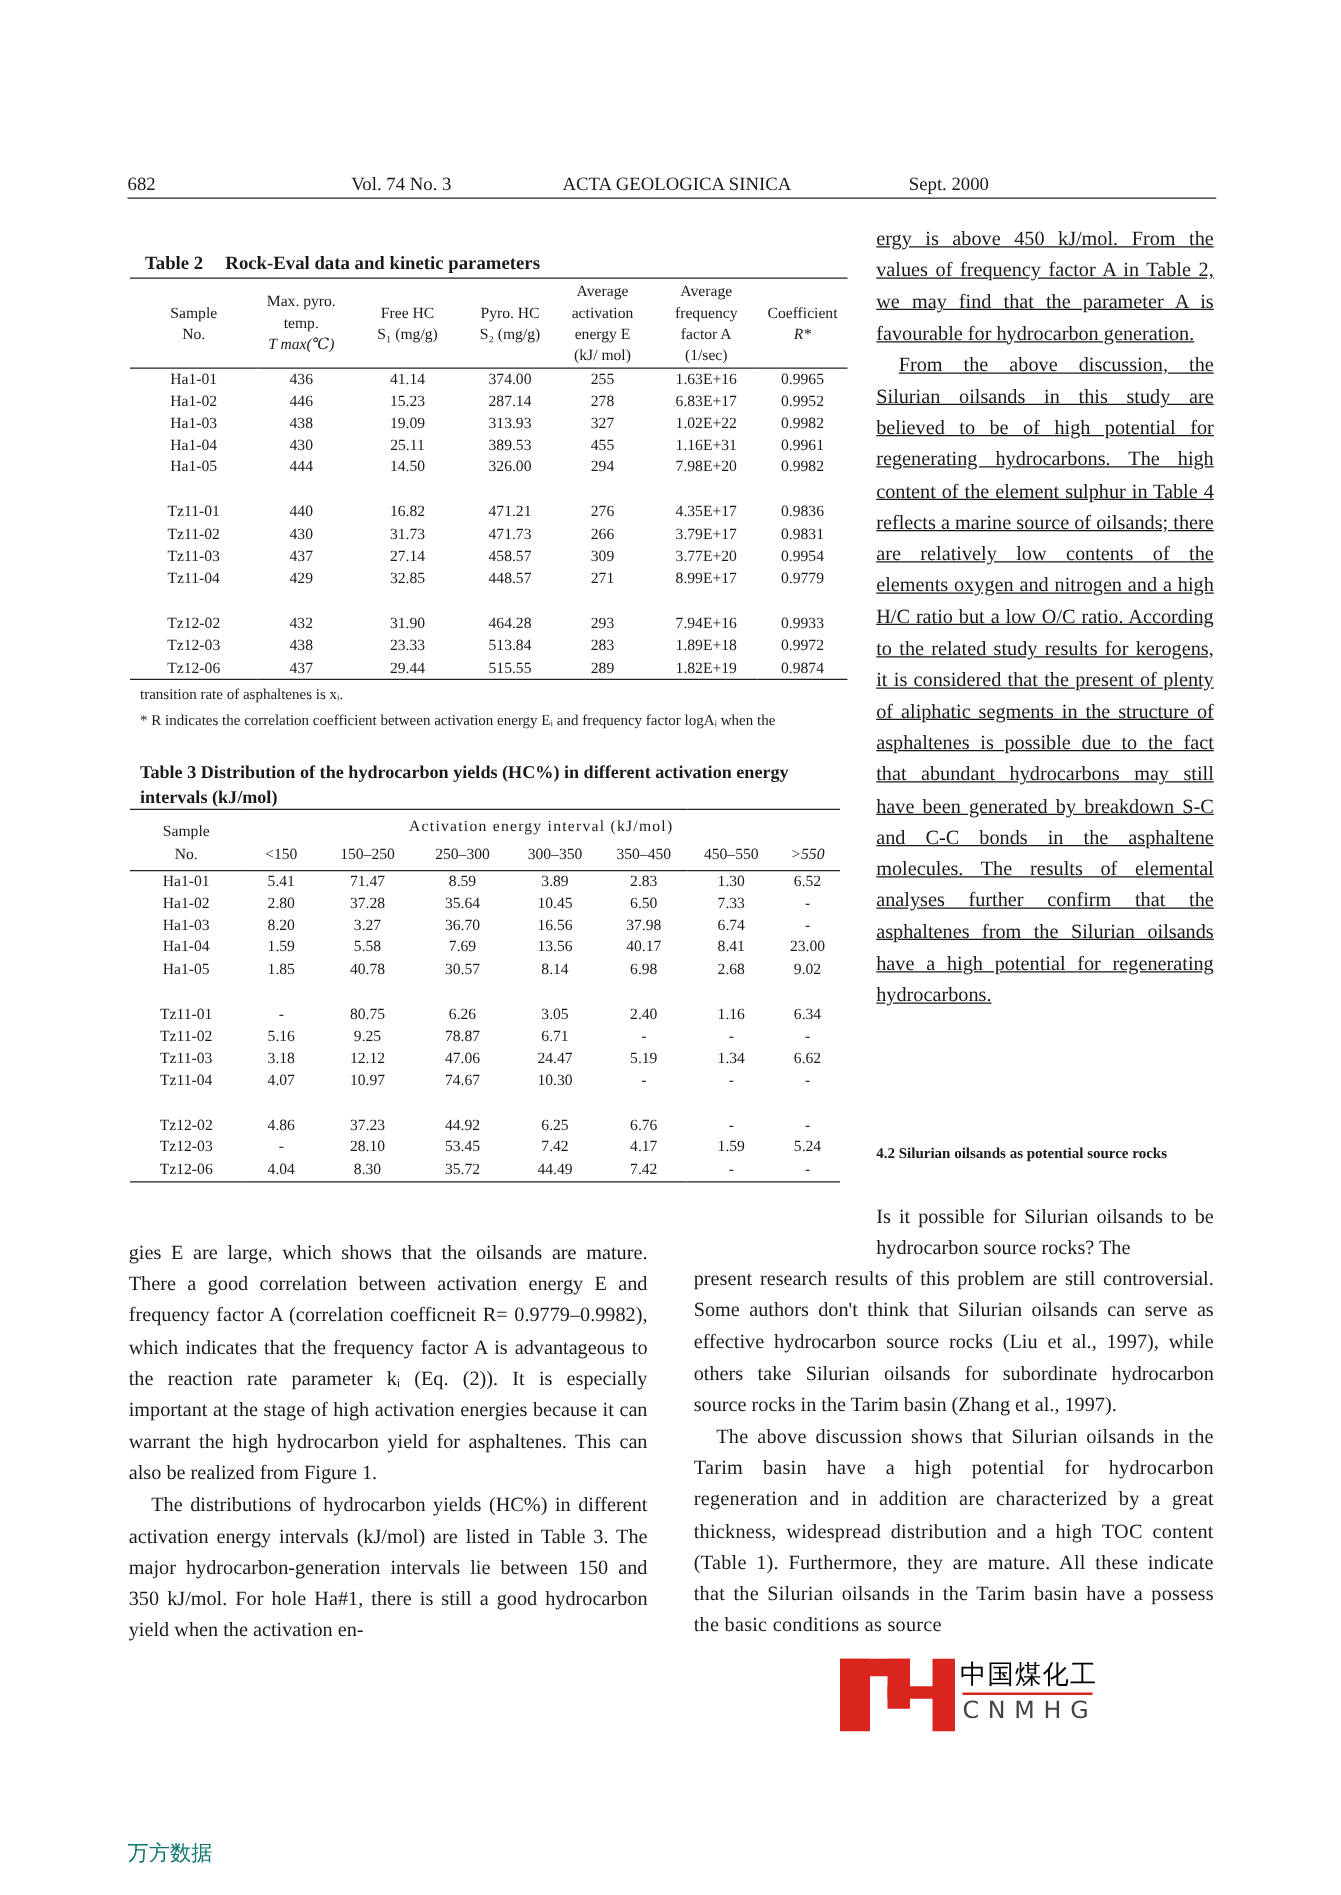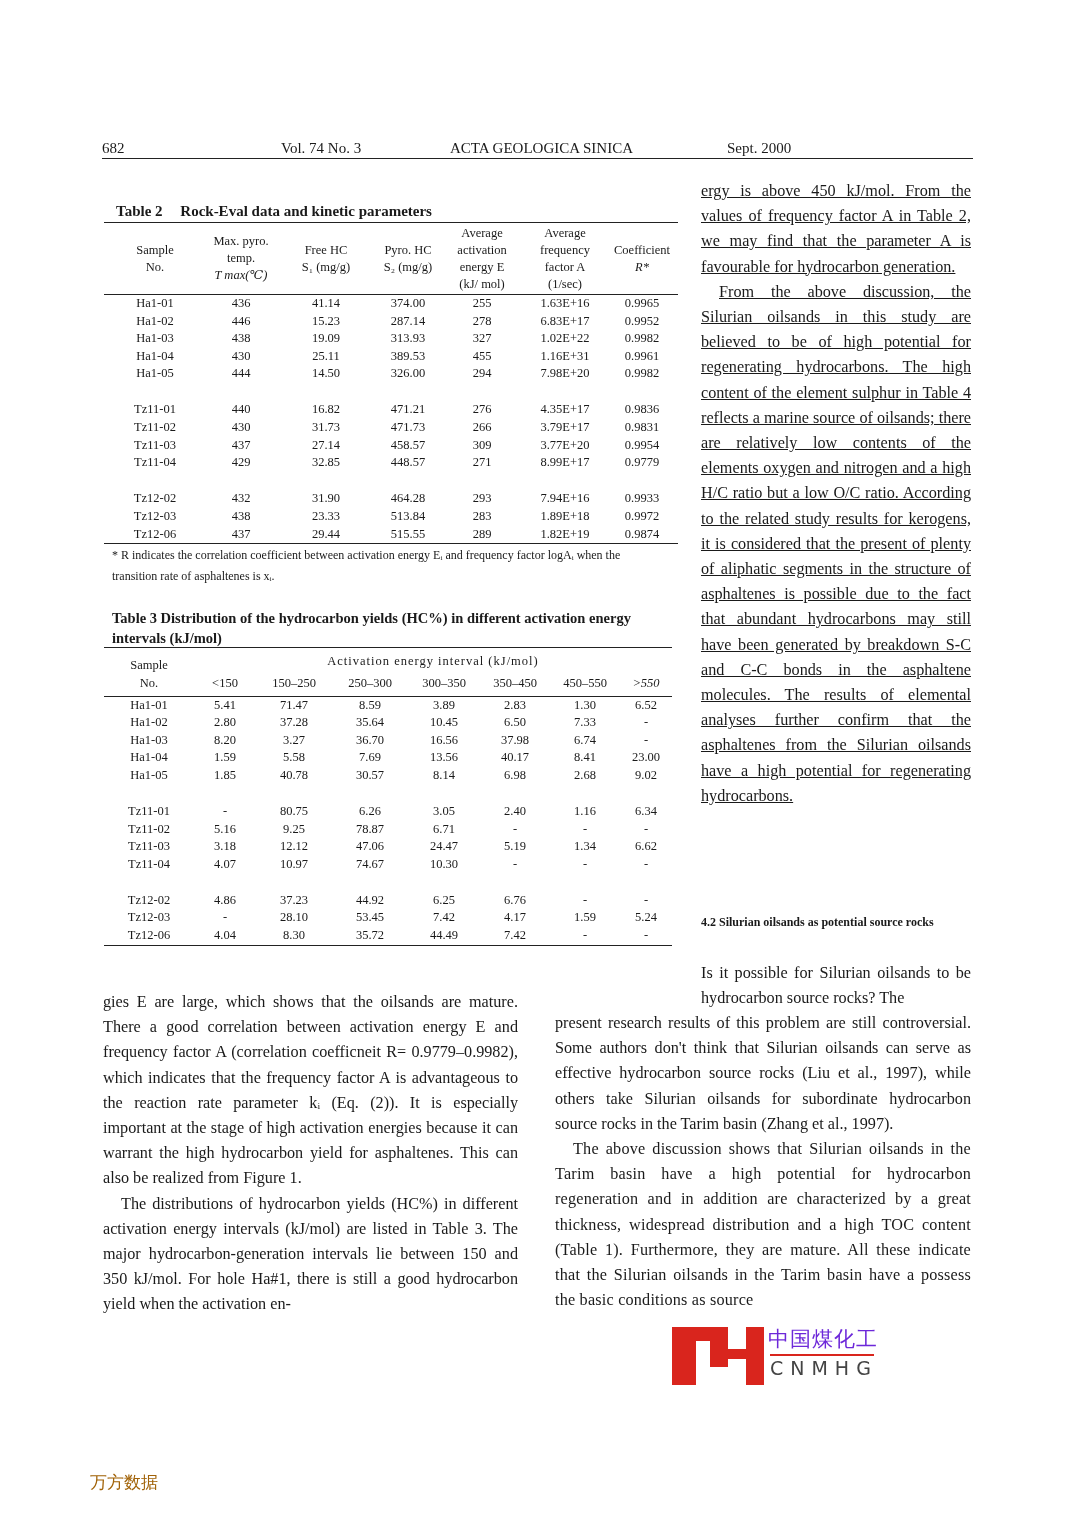--- a/index.html
+++ b/index.html
@@ -25,21 +25,21 @@
   .t3 tbody td { height:17.6px; line-height:17.6px; }
   .t3 tbody { border-bottom:1.5px solid #222; }
   .t3 .gap td { height:18.5px; }
   .spaced { letter-spacing:1px; }
   .note { font-size:12px; line-height:21px; }
   
   .col { font-size:16.2px; line-height:25.2px; text-align:justify; }
   .col p { margin:0; }
   .indent { text-indent:18px; }
   .h42 { font-weight:bold; font-size:12px; line-height:26px; }
-  .wm { font-family:"DejaVu Sans", sans-serif; font-size:17px; color:#a16207; }
+  .wm { font-family:"DejaVu Sans", sans-serif; font-size:17px; color:#0f766e;margin-left:12px; }
   .logo-red { background:#d9251d; position:absolute; }
 </style>
 </head>
 <body>
 
 <div class="abs run-header">
   <span style="left:0;">682</span>
   <span style="left:179px;text-align:right;">Vol. 74 No. 3</span>
   <span style="left:348px;">ACTA GEOLOGICA SINICA</span>
   <span style="left:625px;">Sept. 2000</span>
@@ -209,22 +209,22 @@
         <td>29.44</td>
         <td>515.55</td>
         <td>289</td>
         <td>1.82E+19</td>
         <td>0.9874</td>
       </tr>
     </tbody>
 </table>
 
 <div class="abs note" style="left:112px; top:545px; width:570px;">
+  <div>transition rate of asphaltenes is xᵢ.</div>
   <div>* R indicates the correlation coefficient between activation energy Eᵢ and frequency factor logAᵢ when the</div>
-  <div>transition rate of asphaltenes is xᵢ.</div>
 </div>
 
 <div class="abs tcap" style="left:112px; top:608px; font-size:14.5px; line-height:20px;">
   <div>Table 3  Distribution of the hydrocarbon yields (HC%) in different activation energy</div>
   <div>intervals (kJ/mol)</div>
 </div>
 
 <table class="abs t3">
   <colgroup>
     <col style="width:90px">
@@ -402,18 +402,18 @@
   <p>present research results of this problem are still controversial. Some authors don't think that Silurian oilsands can serve as effective hydrocarbon source rocks (Liu et al., 1997), while others take Silurian oilsands for subordinate hydrocarbon source rocks in the Tarim basin (Zhang et al., 1997).</p>
   <p class="indent" style="letter-spacing:0.2px;">The above discussion shows that Silurian oilsands in the Tarim basin have a high potential for hydrocarbon regeneration and in addition are characterized by a great thickness, widespread distribution and a high TOC content (Table 1). Furthermore, they are mature. All these indicate that the Silurian oilsands in the Tarim basin have a possess the basic conditions as source</p>
 </div>
 
 <div class="abs" style="left:672px; top:1327px; width:210px; height:60px; background:#fff;">
   <div class="logo-red" style="left:0; top:0; width:24px; height:58px;"></div>
   <div class="logo-red" style="left:0; top:0; width:56px; height:14px;"></div>
   <div class="logo-red" style="left:38px; top:0; width:18px; height:40px;"></div>
   <div class="logo-red" style="left:38px; top:22px; width:52px; height:10px;"></div>
   <div class="logo-red" style="left:74px; top:0; width:18px; height:58px;"></div>
-  <div class="abs" style="left:96px; top:-2px; font-family:'DejaVu Sans',sans-serif; font-size:21px; color:#6d28d9; letter-spacing:1px;">中国煤化工</div>
+  <div class="abs" style="left:96px; top:-2px; font-family:'DejaVu Sans',sans-serif; font-size:21px; color:#000000; letter-spacing:1px;">中国煤化工</div>
   <div class="abs" style="left:98px; top:27px; width:104px; height:2px; background:#d9251d;"></div>
   <div class="abs" style="left:98px; top:30px; font-family:'DejaVu Sans',sans-serif; font-size:19px; color:#444; letter-spacing:7px;">CNMHG</div>
 </div>
 
 <div class="abs wm" style="left:90px; top:1471px;">万方数据</div>
 
 </body></html>

